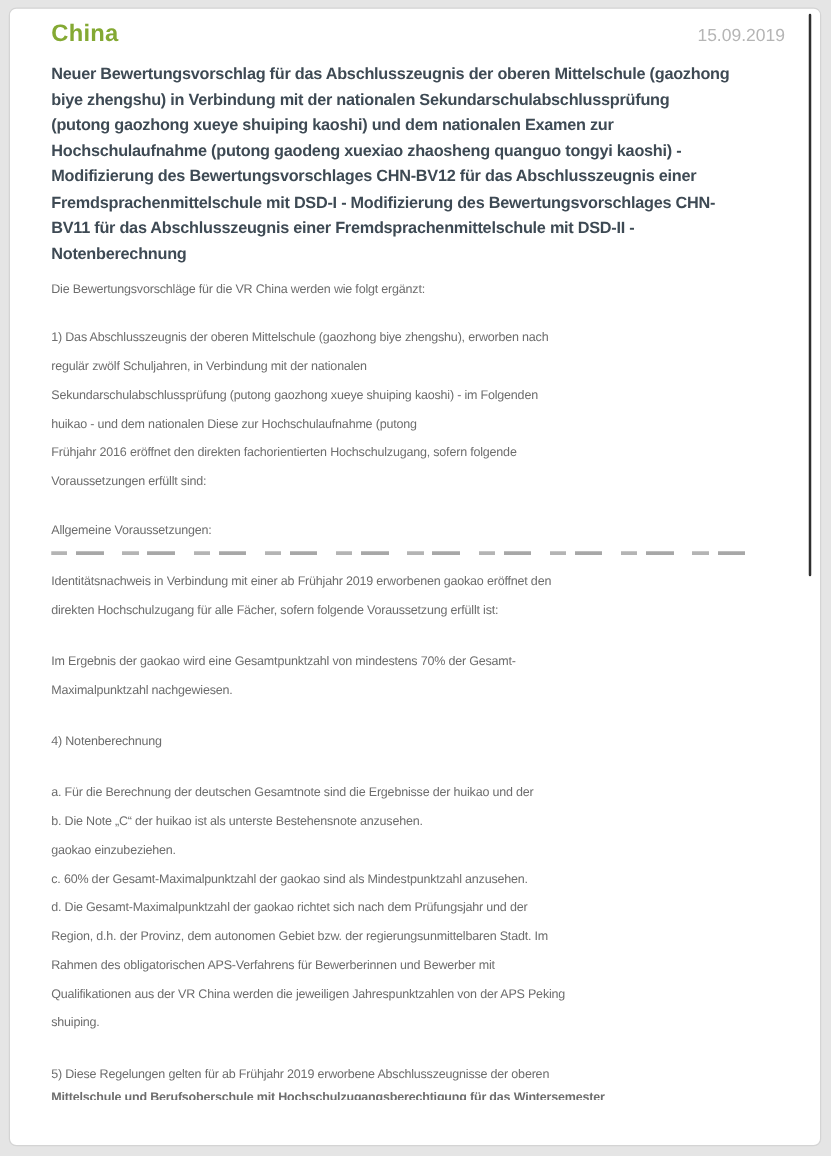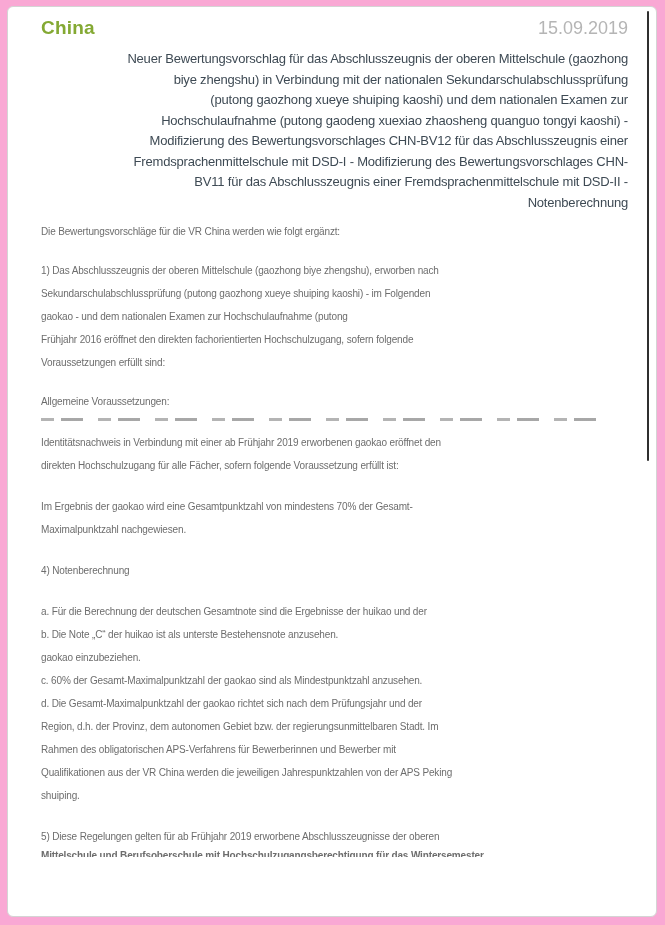--- a/index.html
+++ b/index.html
@@ -5,21 +5,21 @@
   html, body {
     margin: 0;
     padding: 0;
     background: #ffffff;
     font-family: "Liberation Sans", "DejaVu Sans", sans-serif;
   }
   .canvas {
     position: relative;
     width: 665px;
     height: 925px;
-    background: #f9a8d4;
+    background: #e5e5e5;
     overflow: hidden;
   }
   .card {
     position: absolute;
     left: 7px;
     top: 6px;
     width: 650px;
     height: 911px;
     background: #ffffff;
     border: 1px solid #d4d4d4;
@@ -38,33 +38,32 @@
     height: 24px;
   }
   .country-title {
     color: #84a933;
     font-size: 19px;
     font-weight: bold;
     letter-spacing: 0.2px;
   }
   .date-stamp {
     color: #b5b5b5;
-    font-size: 18px;
+    font-size: 14px;
   }
   .heading-block {
     margin-top: 8px;
   }
   .hln {
     color: #3e4a54;
     font-size: 13px;
-    font-weight: normal;
+    font-weight: bold;
     line-height: 20.5px;
     letter-spacing: -0.2px;
     white-space: nowrap;
-    text-align: right;
   }
   .body-block {
     margin-top: 7px;
   }
   .ln {
     color: #6d6d6d;
     font-size: 10px;
     line-height: 23px;
     letter-spacing: -0.15px;
     white-space: nowrap;
@@ -130,22 +129,23 @@
         <div class="hln">Modifizierung des Bewertungsvorschlages CHN-BV12 für das Abschlusszeugnis einer</div>
         <div class="hln">Fremdsprachenmittelschule mit DSD-I - Modifizierung des Bewertungsvorschlages CHN-</div>
         <div class="hln">BV11 für das Abschlusszeugnis einer Fremdsprachenmittelschule mit DSD-II -</div>
         <div class="hln">Notenberechnung</div>
       </div>
 
       <div class="body-block">
         <div class="ln">Die Bewertungsvorschläge für die VR China werden wie folgt ergänzt:</div>
         <div class="sp16"></div>
         <div class="ln">1) Das Abschlusszeugnis der oberen Mittelschule (gaozhong biye zhengshu), erworben nach</div>
+        <div class="ln">regulär zwölf Schuljahren, in Verbindung mit der nationalen</div>
         <div class="ln">Sekundarschulabschlussprüfung (putong gaozhong xueye shuiping kaoshi) - im Folgenden</div>
-        <div class="ln">gaokao - und dem nationalen Examen zur Hochschulaufnahme (putong</div>
+        <div class="ln">huikao - und dem nationalen Diese zur Hochschulaufnahme (putong</div>
         <div class="ln">Frühjahr 2016 eröffnet den direkten fachorientierten Hochschulzugang, sofern folgende</div>
         <div class="ln">Voraussetzungen erfüllt sind:</div>
         <div class="sp16"></div>
         <div class="ln">Allgemeine Voraussetzungen:</div>
       </div>
     </div>
 
     <div class="seam-strip"></div>
 
     <div class="section2">

